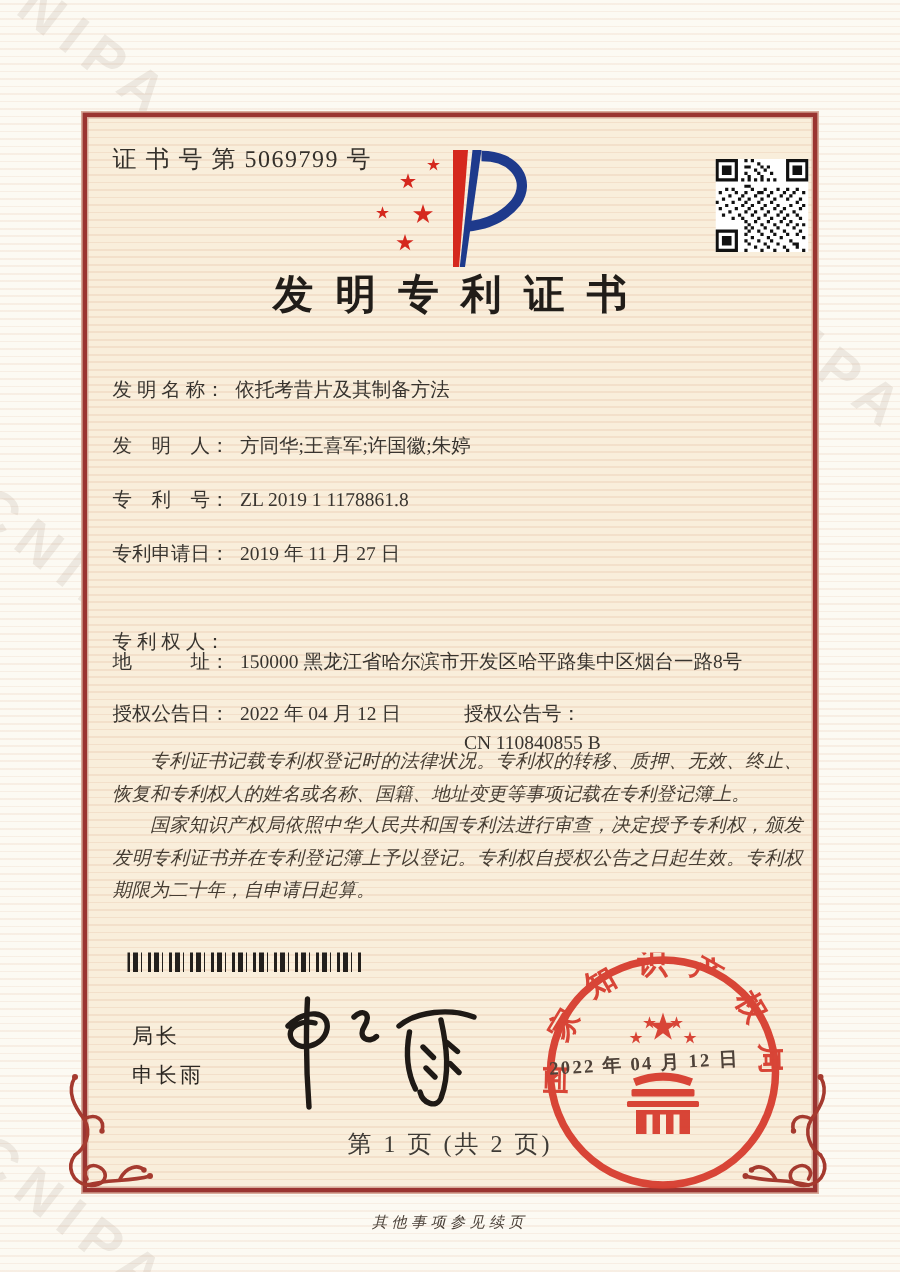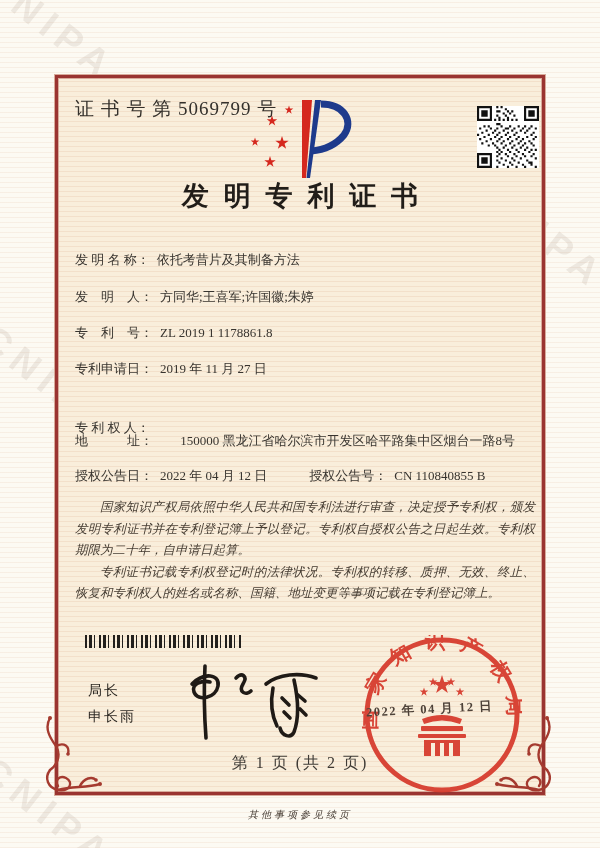--- a/index.html
+++ b/index.html
@@ -20,36 +20,36 @@
     color:rgba(163,146,122,0.16); transform:rotate(38deg);
     white-space:nowrap;
   }
   .frame{
     position:absolute; left:55px; top:75px; width:484px; height:714px; z-index:2;
     border:3px solid #9a3431;
     box-shadow:0 0 0 1px #d8ab9b, inset 0 0 0 1px #d8ab9b;
     background-color:#f9eedb;
     background-image:repeating-linear-gradient(0deg, rgba(219,166,134,0.20) 0 1px, transparent 1px 5px);
   }
-  .cert-no{position:absolute; left:75px; top:96px; z-index:3; font-size:19px; letter-spacing:1px; color:#34302b;}
+  .cert-no{position:absolute; left:75px; top:96px; z-index:3; font-size:16px; letter-spacing:1px; color:#34302b;}
   .logo{position:absolute; left:242px; top:94px; z-index:3;}
   .qr{position:absolute; left:477px; top:106px; z-index:3;}
   .title{
     position:absolute; left:0; right:0; top:178px; z-index:3; text-align:center;
     font-size:27px; font-weight:bold; color:#211d19;
     letter-spacing:0.55em; text-indent:0.55em;
   }
   .fields{position:absolute; left:75px; top:250px; width:462px; z-index:3; font-size:13px; color:#38342f;}
   .row{position:absolute; left:0; display:flex; align-items:flex-start; line-height:19px; white-space:nowrap;}
   .row .lbl{flex:0 0 auto; margin-right:7px;}
   .row .val{white-space:normal;}
   .r1{top:0;} .r2{top:37px;} .r3{top:73px;} .r4{top:109px;}
-  .r5{top:139px;margin-top:29px;} .r6{top:181px;text-align:center;} .r7{top:216px;}
+  .r5{top:139px;margin-top:29px;} .r6{top:181px;} .r7{top:216px;}
   .r6 .val{width:375px;}
-  .pair2{margin-left:42px; display:flex;}
+  .pair2{margin-left:42px; display:flex;flex-direction:column;}
   .paras{position:absolute; left:75px; top:497px; width:460px; z-index:3;
     font-size:12.5px; line-height:21.5px; color:#463d33; font-style:italic; text-align:justify;}
   .paras p{margin:0; text-indent:2em;}
   .barcode{
     position:absolute; left:85px; top:635px; width:157px; height:13px; z-index:3;
     background:repeating-linear-gradient(90deg,#23201d 0 2px,transparent 2px 4px,#23201d 4px 7px,transparent 7px 9px,#23201d 9px 10px,transparent 10px 14px);
   }
   .officials{position:absolute; left:88px; top:682px; z-index:3; font-size:14px; color:#2c2823; font-family:"Liberation Sans","DejaVu Sans",sans-serif;}
   .officials div{margin-bottom:8px; letter-spacing:2px;}
   .signature{position:absolute; left:172px; top:652px; z-index:4;}
@@ -158,22 +158,22 @@
       <span class="lbl">授权公告日：</span>
       <span class="val">2022 年 04 月 12 日</span>
       <span class="pair2">
         <span class="lbl">授权公告号：</span>
         <span class="val">CN 110840855 B</span>
       </span>
     </div>
   </div>
 
   <div class="paras">
+    <p>专利证书记载专利权登记时的法律状况。专利权的转移、质押、无效、终止、恢复和专利权人的姓名或名称、国籍、地址变更等事项记载在专利登记簿上。</p>
     <p>国家知识产权局依照中华人民共和国专利法进行审查，决定授予专利权，颁发发明专利证书并在专利登记簿上予以登记。专利权自授权公告之日起生效。专利权期限为二十年，自申请日起算。</p>
-    <p>专利证书记载专利权登记时的法律状况。专利权的转移、质押、无效、终止、恢复和专利权人的姓名或名称、国籍、地址变更等事项记载在专利登记簿上。</p>
   </div>
 
   <div class="barcode"></div>
 
   <div class="officials">
     <div>局长</div>
     <div>申长雨</div>
   </div>
 
   <svg class="signature" width="160" height="95" viewBox="0 0 160 95">

